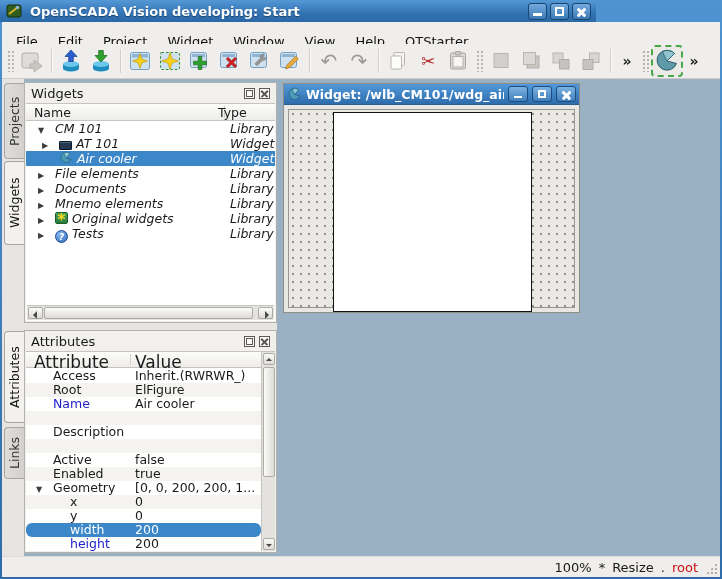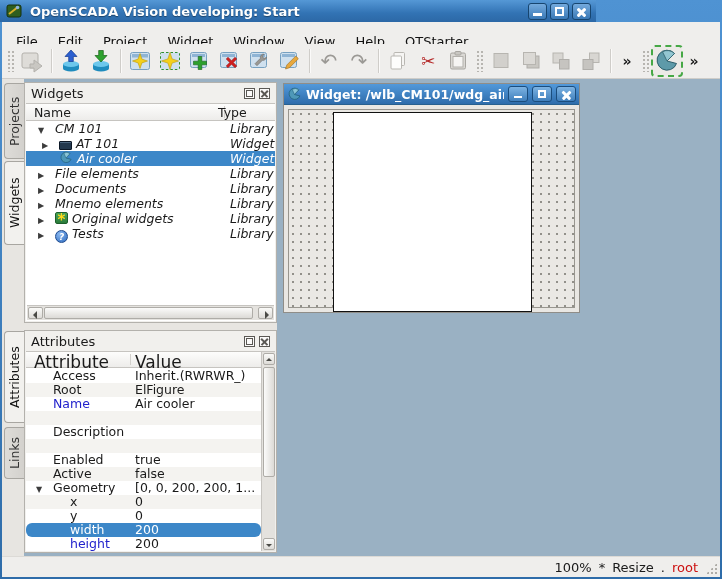--- a/index.html
+++ b/index.html
@@ -413,26 +413,26 @@
           </div>
           <div class="arow">
             <span class="aexp"></span><span class="alabel">Description</span>
             <span class="aval"></span>
           </div>
           <div class="arow">
             <span class="aexp"></span><span class="alabel"></span>
             <span class="aval"></span>
           </div>
           <div class="arow">
+            <span class="aexp"></span><span class="alabel">Active</span>
+            <span class="aval">false</span>
+          </div>
+          <div class="arow">
             <span class="aexp"></span><span class="alabel">Enabled</span>
             <span class="aval">true</span>
-          </div>
-          <div class="arow">
-            <span class="aexp"></span><span class="alabel">Active</span>
-            <span class="aval">false</span>
           </div>
           <div class="arow">
             <span class="aexp">▼</span><span class="alabel">Geometry</span>
             <span class="aval">[0, 0, 200, 200, 1...</span>
           </div>
           <div class="arow lvl1">
             <span class="aexp"></span><span class="alabel">x</span>
             <span class="aval">0</span>
           </div>
           <div class="arow lvl1">

